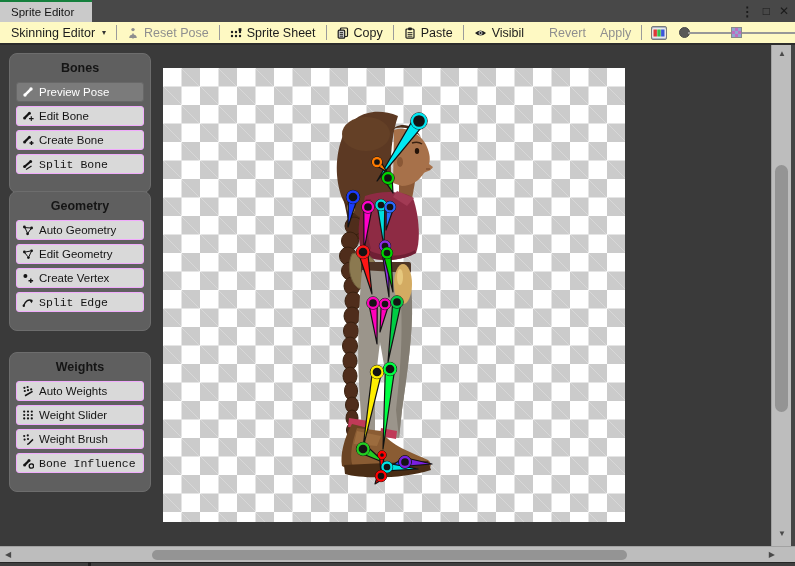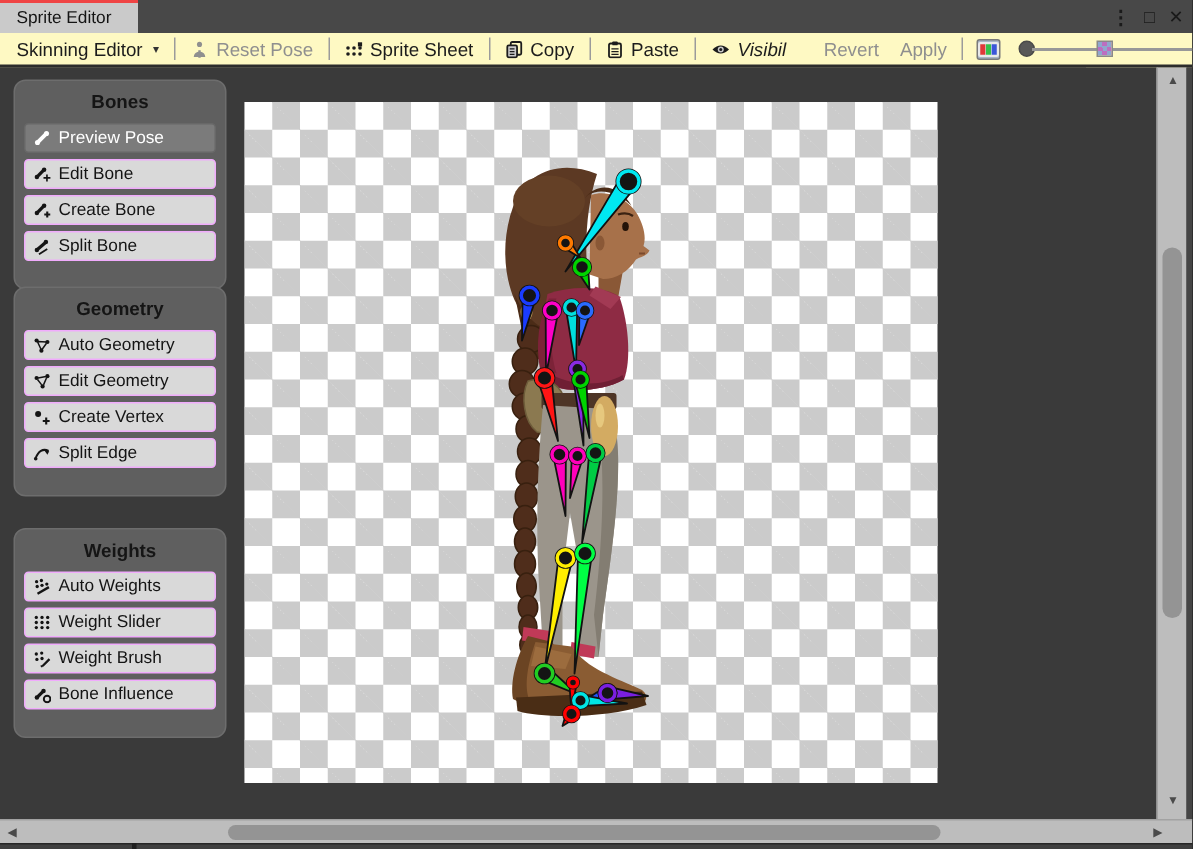--- a/index.html
+++ b/index.html
@@ -6,21 +6,21 @@
   *{box-sizing:border-box;}
   .win{
     position:relative;width:795px;height:566px;overflow:hidden;
     font-family:"Liberation Sans",sans-serif;background:#3a3a3a;
     -webkit-font-smoothing:antialiased;
   }
   
   .titlebar{position:absolute;left:0;top:0;width:795px;height:22px;background:#484848;}
   .tab{
     position:absolute;left:0;top:0;width:92px;height:22px;background:#cacaca;
-    border-top:2px solid #ef4444;display:flex;align-items:center;padding-left:11px;
+    border-top:2px solid #15803d;display:flex;align-items:center;padding-left:11px;
     font-size:11.5px;color:#141414;
   }
   .wc{position:absolute;right:6px;top:0;height:22px;display:flex;align-items:center;gap:9px;
       color:#1a1a1a;font-size:12px;}
   .wc span{cursor:default;line-height:1;}
   .wc .menu{font-size:13px;font-weight:bold;}
   .wc .maxi{font-size:12px;}
   .wc .close{font-size:12px;}
   
   .toolbar{
@@ -51,21 +51,21 @@
   .content{position:absolute;left:0;top:45px;width:724px;height:501px;background:#3a3a3a;}
   .panel{
     position:absolute;left:9px;width:142px;background:#5f5f5f;border:1px solid #6d6d6d;
     border-radius:8px;padding:4px 6px 6px 6px;
   }
   .panel .ptitle{font-size:12.5px;font-weight:600;color:#151515;text-align:center;margin:3px 0 7px 0;}
   .pbtn{
     height:20px;background:#d9d9d9;border:1px solid #f0abfc;border-radius:3px;margin-bottom:4px;
     display:flex;align-items:center;gap:5px;padding:0 5px;font-size:11.5px;color:#141414;cursor:default;
   }
-  .pbtn:last-child{margin-bottom:12px;}
+  .pbtn:last-child{margin-bottom:12px;font-family:Liberation Mono, monospace;}
   .pbtn.selected{background:#7b7b7b;border-color:#686868;color:#ffffff;}
   .pbtn svg{width:12px;height:12px;flex:0 0 auto;}
   .canvas{
     position:absolute;left:163px;top:23px;width:462px;height:454px;background-color:#ffffff;
     background-image:
       linear-gradient(45deg,#cbcbcb 25%,transparent 25%,transparent 75%,#cbcbcb 75%),
       linear-gradient(45deg,#cbcbcb 25%,transparent 25%,transparent 75%,#cbcbcb 75%);
     background-size:37px 37px;background-position:0 0,18.5px 18.5px;
   }
   .canvas svg{display:block;width:100%;height:100%;}
@@ -146,21 +146,21 @@
     <div class="tb">
       <svg width="12" height="12" viewBox="0 0 12 12">
         <rect x="2" y="2" width="8" height="9.2" rx="1" fill="none" stroke="currentColor" stroke-width="1.2"></rect>
         <rect x="4.2" y="0.6" width="3.6" height="2.6" rx="0.6" fill="currentColor"></rect>
         <path d="M3.6 5.6 H8.4 M3.6 7.4 H8.4 M3.6 9.2 H8.4" stroke="currentColor" stroke-width="0.9"></path>
       </svg>
       <span>Paste</span>
     </div>
     <div class="sep"></div>
 
-    <div class="tb" style="padding-right:9px;font-style:italic;">
+    <div class="tb" style="padding-right:9px;">
       <svg width="13" height="12" viewBox="0 0 13 12">
         <path d="M1 6 Q6.5 0.8 12 6 Q6.5 11.2 1 6 Z" fill="currentColor"></path>
         <circle cx="6.5" cy="6" r="2" fill="#c9c9c9"></circle>
         <circle cx="6.5" cy="6" r="1" fill="currentColor"></circle>
       </svg>
       <span>Visibil</span>
     </div>
 
     <div class="tb disabled" style="padding-left:16px;">
       <span>Revert</span>

